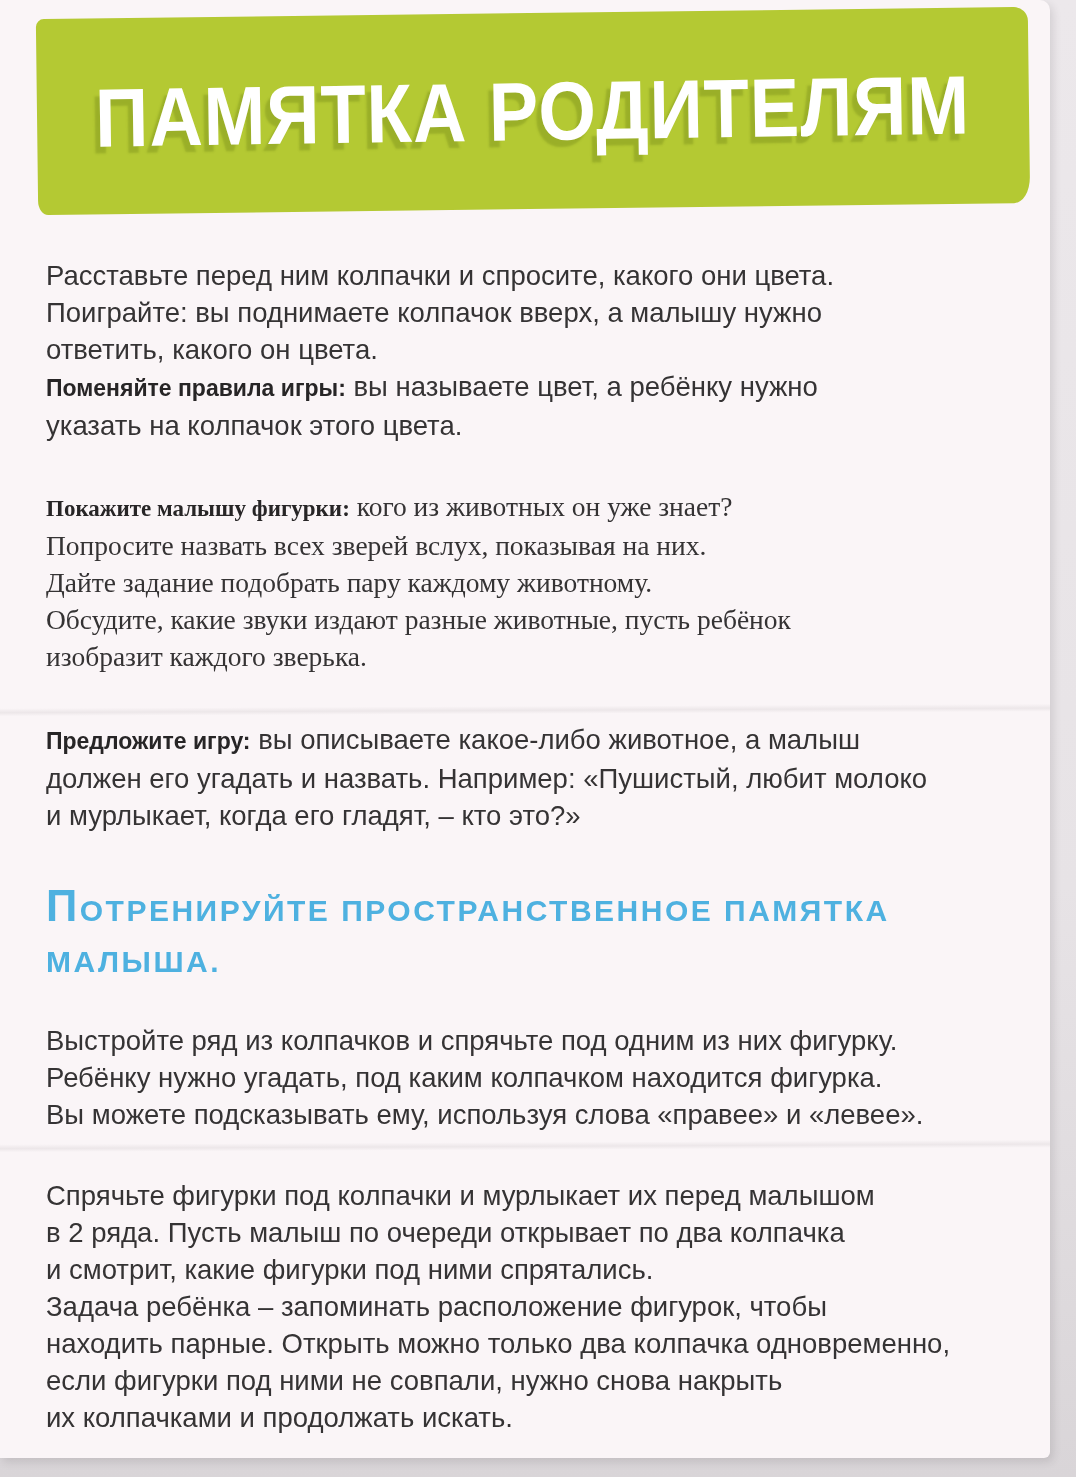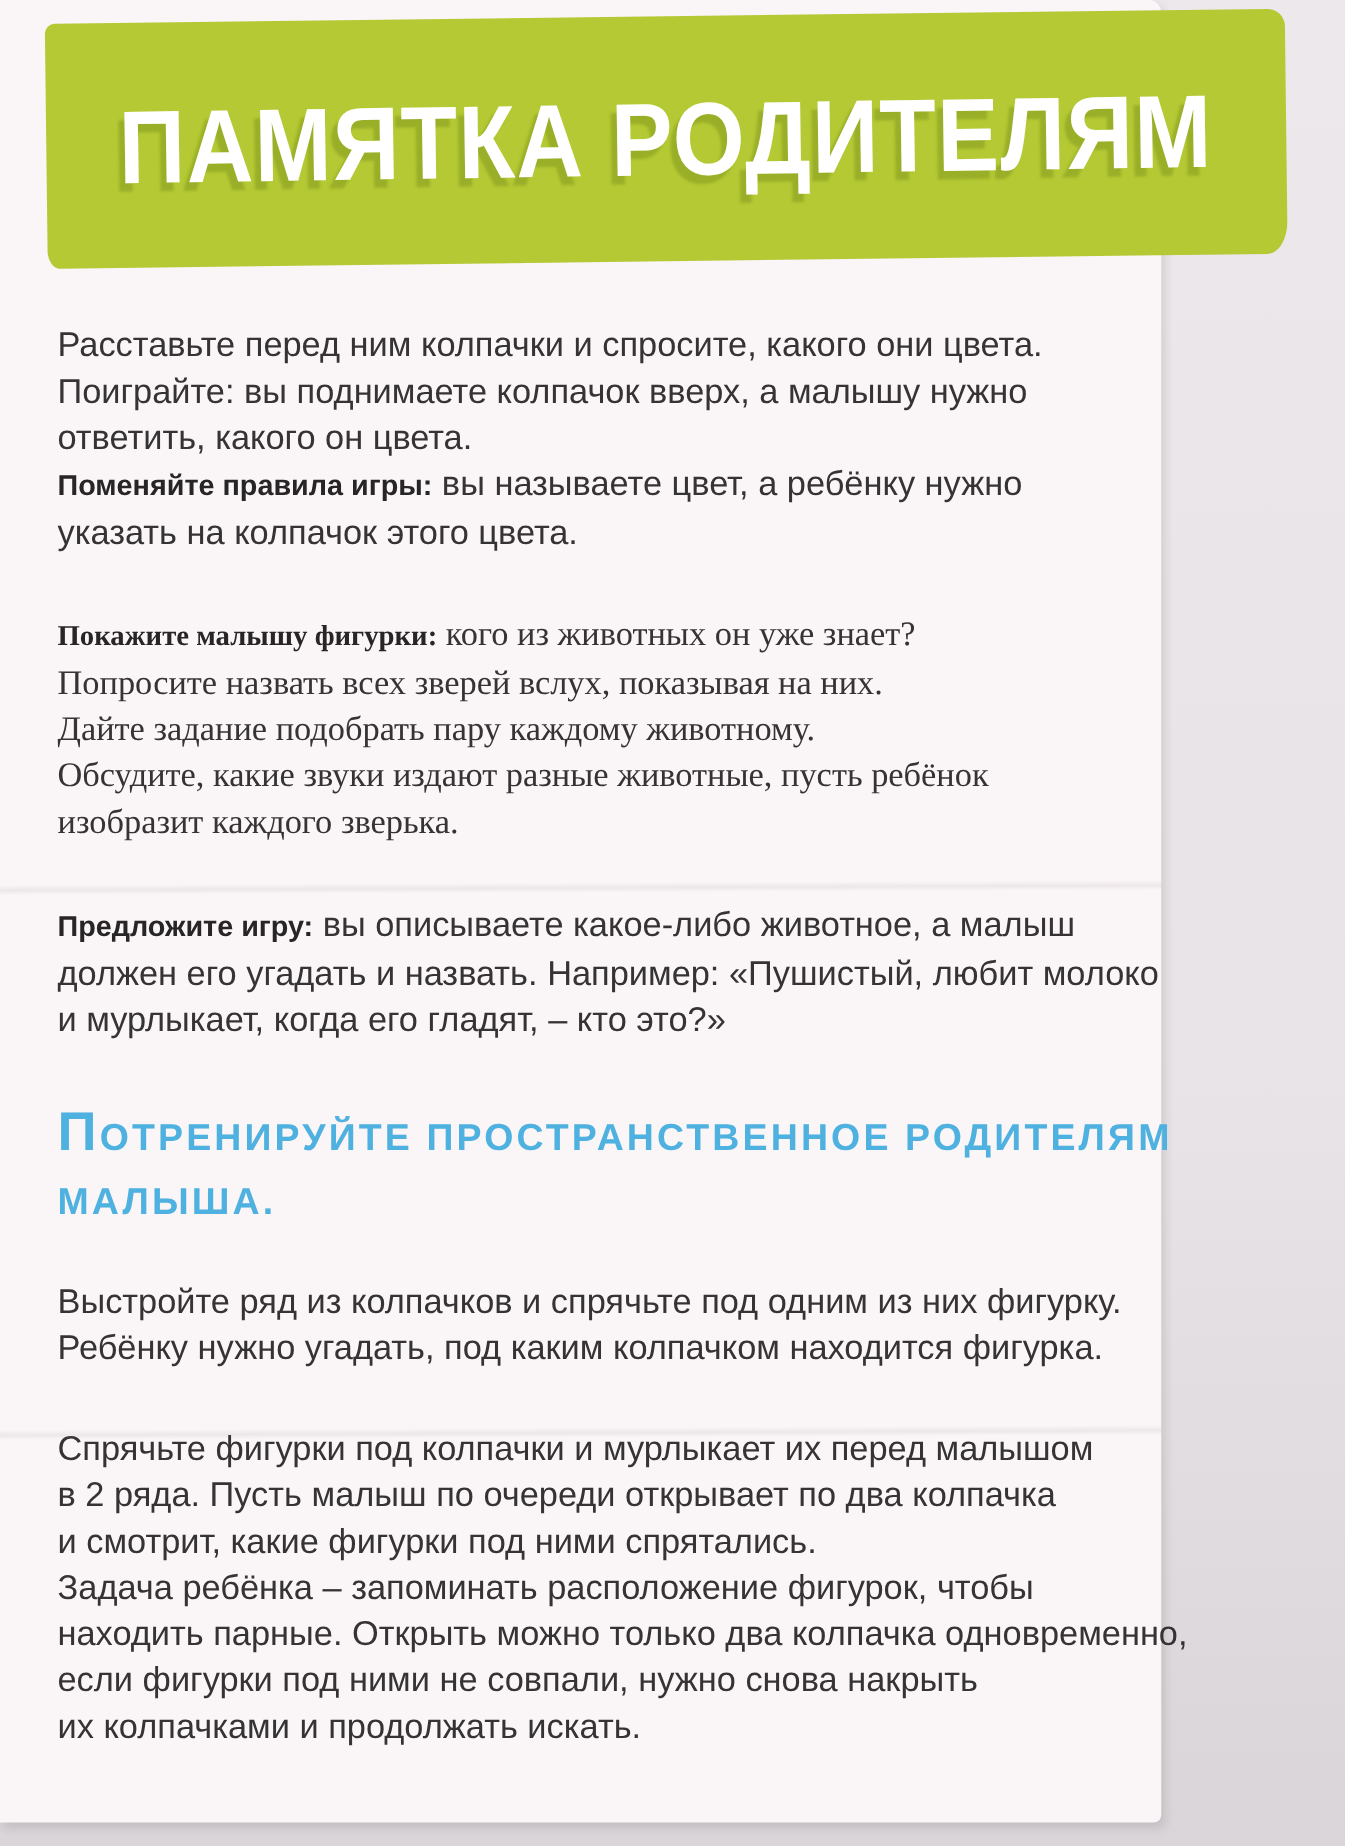--- a/index.html
+++ b/index.html
@@ -2,24 +2,23 @@
 <html lang="ru"><head>
 <meta charset="utf-8">
 <style>
   html,body{margin:0;padding:0;}
   body{
     width:1076px;height:1477px;position:relative;overflow:hidden;
     background:linear-gradient(180deg,#ece8eb 0%,#e7e3e6 60%,#d9d5d8 100%);
     font-family:"Liberation Sans", sans-serif;
   }
   .card{
-    position:absolute;left:0;top:0;width:897px;height:1458px;
+    position:absolute;left:0;top:0;width:1050px;height:1458px;
     background:#faf5f7;border-radius:0 10px 6px 0;
     box-shadow:3px 4px 8px rgba(60,50,60,0.14);
-    padding-left:32px;
   }
   .band{
     position:absolute;left:37px;top:13px;width:992px;height:196px;
     background:#b4c933;
     border-radius:8px 14px 16px 10px / 8px 14px 26px 14px;
     transform:rotate(-0.7deg);
     display:flex;align-items:center;justify-content:center;
   }
   .band-title{
     color:#ffffff;font-weight:bold;font-size:74px;letter-spacing:1px;
@@ -81,27 +80,28 @@
         <div class="line"><span class="seg">изобразит каждого зверька.</span></div>
       </div>
 
     <div class="para" id="para-game">
         <div class="line"><span class="seg b">Предложите игру:</span><span class="seg"> вы описываете какое-либо животное, а малыш</span></div>
         <div class="line"><span class="seg">должен его угадать и назвать. Например: «Пушистый, любит молоко</span></div>
         <div class="line"><span class="seg">и мурлыкает, когда его гладят, – кто это?»</span></div>
       </div>
 
     <h2 class="h-blue">
-      <span class="hline hl1">ПОТРЕНИРУЙТЕ ПРОСТРАНСТВЕННОЕ РОДИТЕЛЯМ</span>
+      <span class="hline hl1">ПОТРЕНИРУЙТЕ ПРОСТРАНСТВЕННОЕ ПАМЯТКА</span>
       <span class="hline hl2">МАЛЫША.</span>
     </h2>
 
     <div class="para" id="para-spatial">
         <div class="line"><span class="seg">Выстройте ряд из колпачков и спрячьте под одним из них фигурку.</span></div>
         <div class="line"><span class="seg">Ребёнку нужно угадать, под каким колпачком находится фигурка.</span></div>
+        <div class="line"><span class="seg">Вы можете подсказывать ему, используя слова «правее» и «левее».</span></div>
       </div>
 
     <div class="para" id="para-memory">
         <div class="line"><span class="seg">Спрячьте фигурки под колпачки и мурлыкает их перед малышом</span></div>
         <div class="line"><span class="seg">в 2 ряда. Пусть малыш по очереди открывает по два колпачка</span></div>
         <div class="line"><span class="seg">и смотрит, какие фигурки под ними спрятались.</span></div>
         <div class="line"><span class="seg">Задача ребёнка – запоминать расположение фигурок, чтобы</span></div>
         <div class="line"><span class="seg">находить парные. Открыть можно только два колпачка одновременно,</span></div>
         <div class="line"><span class="seg">если фигурки под ними не совпали, нужно снова накрыть</span></div>
         <div class="line"><span class="seg">их колпачками и продолжать искать.</span></div>

